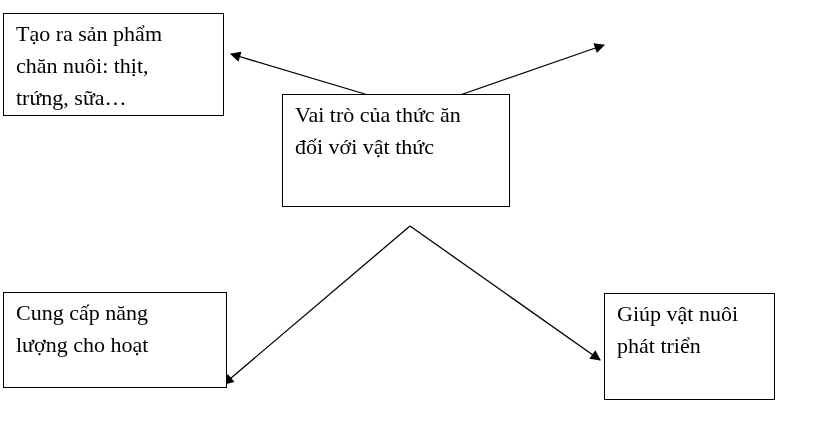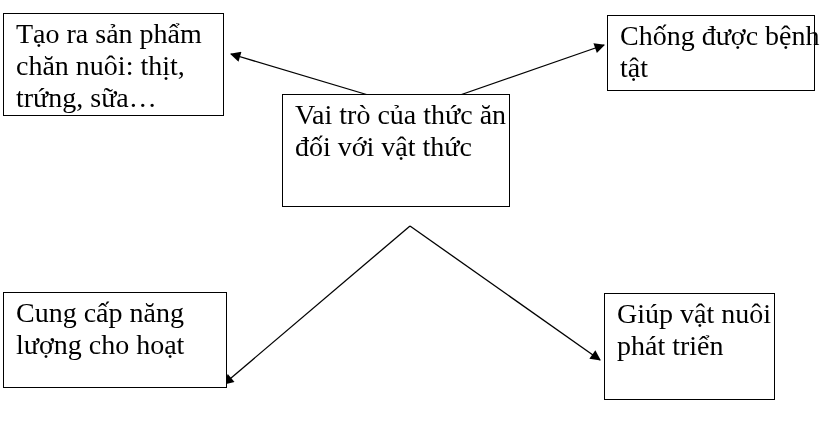--- a/index.html
+++ b/index.html
@@ -14,21 +14,21 @@
     background: #ffffff;
     font-family: "Liberation Serif", "DejaVu Serif", serif;
     color: #000000;
     overflow: hidden;
   }
   .node {
     position: absolute;
     box-sizing: border-box;
     border: 1.5px solid #000000;
     background: #ffffff;
-    font-size: 28px;
+    font-size: 22px;
     line-height: 32px;
     padding: 4px 8px 4px 12px;
   }
   .node .line { white-space: nowrap; }
   #box-top-left     { left: 3px;   top: 13px;  width: 221px; height: 103px; }
   #box-top-right    { left: 607px; top: 15px;  width: 208px; height: 76px;  }
   #box-center       { left: 282px; top: 94px; width: 228px; height: 113px; }
   #box-bottom-left  { left: 3px;   top: 292px; width: 224px; height: 96px; }
   #box-bottom-right { left: 604px; top: 293px; width: 171px; height: 107px; }
   svg.arrows {
@@ -55,24 +55,20 @@
     <line x1="410" y1="226" x2="224" y2="384" stroke="#000000" stroke-width="1.3" marker-end="url(#ah)"></line>
     <line x1="410" y1="226" x2="600" y2="360" stroke="#000000" stroke-width="1.3" marker-end="url(#ah)"></line>
   </svg>
 
   <div class="node" id="box-top-left">
     <div class="line">Tạo ra sản phẩm</div>
     <div class="line">chăn nuôi: thịt,</div>
     <div class="line">trứng, sữa…</div>
   </div>
 
-  <div class="node" id="box-top-right">
-    <div class="line">Chống được bệnh</div>
-    <div class="line">tật</div>
-  </div>
 
   <div class="node" id="box-center">
     <div class="line">Vai trò của thức ăn</div>
     <div class="line">đối với vật thức</div>
   </div>
 
   <div class="node" id="box-bottom-left">
     <div class="line">Cung cấp năng</div>
     <div class="line">lượng cho hoạt</div>
   </div>

